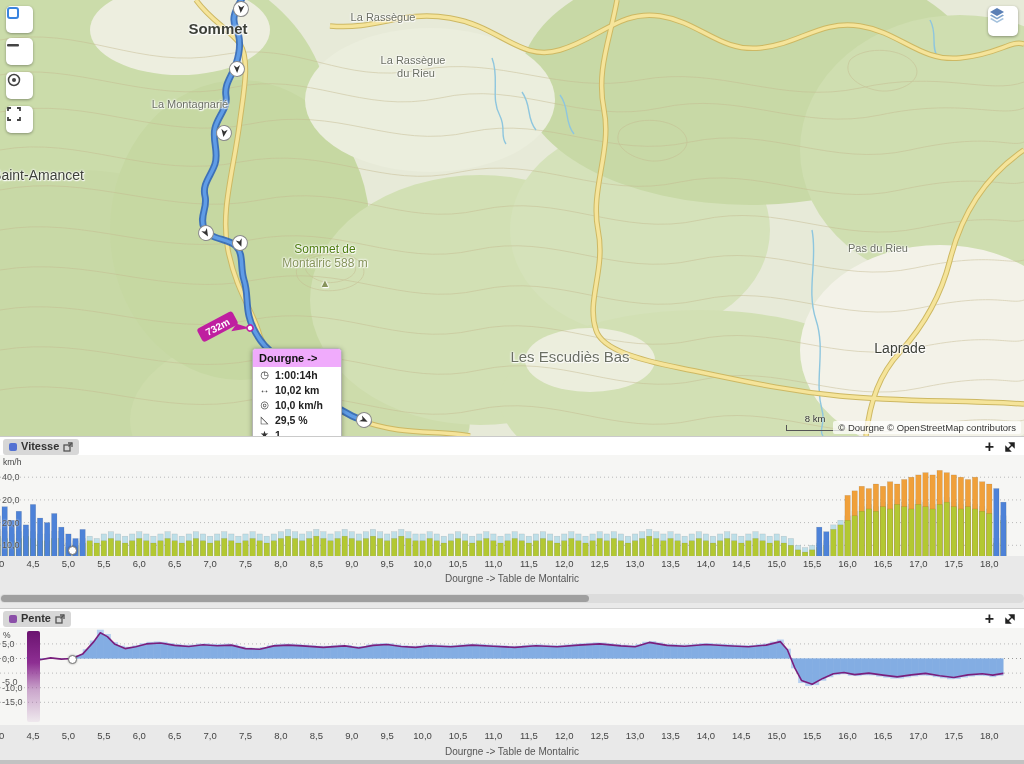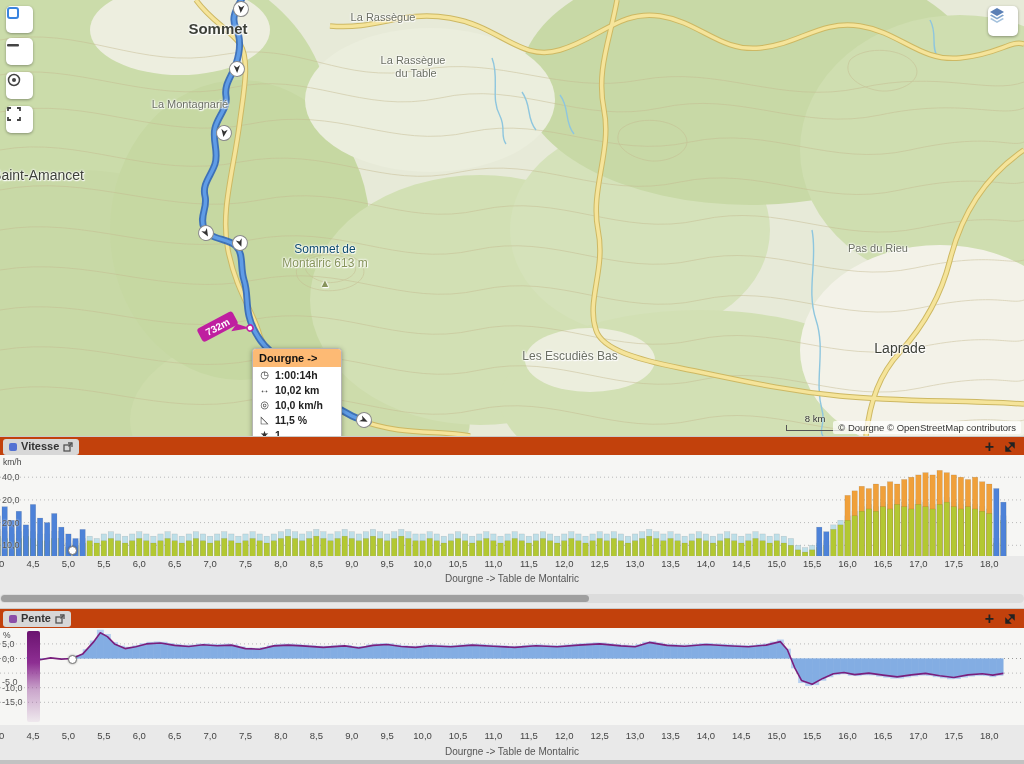--- a/index.html
+++ b/index.html
@@ -8,30 +8,30 @@
 
   
   #map{left:0;top:0;width:1024px;height:436px;background:#e7ead8;overflow:hidden;}
   #map svg{position:absolute;left:0;top:0;}
   .map-label{position:absolute;color:#5f6456;white-space:nowrap;transform:translate(-50%,-50%);
     text-shadow:0 0 2px #fff,0 0 2px #fff,0 0 3px #fff,1px 1px 1px #fff;pointer-events:none;}
   .ctl{background:#fff;border-radius:5px;box-shadow:0 1px 3px rgba(0,0,0,.35);display:flex;align-items:center;justify-content:center;cursor:pointer;}
   .ctl-left{left:6px;width:27px;height:27px;}
   #tooltip{left:252px;top:348px;width:88px;background:#fff;border:1px solid #b5b5b5;border-radius:4px;
     box-shadow:0 1px 5px rgba(0,0,0,.35);font-size:10.5px;z-index:30;}
-  #tooltip .tt-title{font-weight:bold;color:#111;background:#fdba74;padding:3px 6px;border-radius:3px 3px 0 0;font-size:11px;}
+  #tooltip .tt-title{font-weight:bold;color:#111;background:#f0abfc;padding:3px 6px;border-radius:3px 3px 0 0;font-size:11px;}
   #tooltip .tt-row{display:flex;align-items:center;gap:5px;padding:1.5px 6px;color:#222;}
   #tooltip .tt-row .ic{width:11px;text-align:center;color:#333;font-size:10px;}
   #tooltip .tt-row .val{font-weight:bold;}
   #scalebar{left:786px;top:413px;text-align:center;font-size:9.5px;color:#333;text-shadow:0 0 2px #fff;}
   #scalebar .bar{width:56px;height:5px;border:1px solid #555;border-top:none;margin-top:1px;}
   #attribution{right:3px;top:421px;background:rgba(255,255,255,.75);font-size:9.5px;color:#333;padding:1px 5px;border-radius:2px;}
 
   
-  .panel-header{left:0;width:1024px;height:19px;background:#c2410c;border-top:1px solid #cacaca;border-bottom:6px solid #f97316;display:flex;align-items:center;}
+  .panel-header{left:0;width:1024px;height:19px;background:#ffffff;border-top:1px solid #cacaca;border-bottom:6px solid #f97316;display:flex;align-items:center;}
   .legend-pill{display:flex;align-items:center;gap:4px;background:#d7d7d7;border-radius:3px;padding:1px 6px;margin-left:3px;height:14px;}
   .legend-dot{width:8px;height:8px;border-radius:2px;}
   .legend-title{font-size:11px;font-weight:bold;color:#333;line-height:1;}
   .hdr-icons{margin-left:auto;display:flex;align-items:center;gap:10px;margin-right:8px;}
   .hdr-plus{font-size:16px;font-weight:bold;color:#222;line-height:1;cursor:pointer;}
   .plot{left:0;width:1024px;background:#f6f6f4;overflow:hidden;}
   .ytick{position:absolute;left:2px;width:26px;text-align:left;font-size:9px;color:#555;
     text-shadow:0 0 2px #f6f6f4;pointer-events:none;}
   .unit{position:absolute;left:3px;top:2px;font-size:8.5px;color:#444;z-index:5;}
   .xticks{left:0;width:1024px;height:13px;}
@@ -143,27 +143,27 @@
       <rect x="-48" y="-24" width="40" height="15" rx="3" fill="#bf1fa0"></rect>
       <text id="elev-label" x="-28" y="-12.5" text-anchor="middle" font-size="10" font-weight="bold" fill="#fff" font-family="Liberation Sans, sans-serif">732m</text>
       <circle cx="0" cy="0" r="3" fill="#fff" stroke="#bf1fa0" stroke-width="1.5"></circle>
     </g>
   </svg>
 
   <div id="map-labels">
       <span class="map-label" style="left: 218px; top: 28px; font-size: 15px; color: rgb(61, 64, 56); font-weight: bold;">Sommet</span>
       <span class="map-label" style="left: 383px; top: 17px; font-size: 11px; color: rgb(107, 111, 99);">La Rassègue</span>
       <span class="map-label" style="left: 413px; top: 60px; font-size: 11px; color: rgb(107, 111, 99);">La Rassègue</span>
-      <span class="map-label" style="left: 416px; top: 73px; font-size: 11px; color: rgb(107, 111, 99);">du Table</span>
+      <span class="map-label" style="left: 416px; top: 73px; font-size: 11px; color: rgb(107, 111, 99);">du Rieu</span>
       <span class="map-label" style="left: 190px; top: 104px; font-size: 11px; color: rgb(107, 111, 99);">La Montagnarié</span>
       <span class="map-label" style="left: 38px; top: 175px; font-size: 14px; color: rgb(61, 64, 56);">Saint-Amancet</span>
-      <span class="map-label" style="left: 325px; top: 249px; font-size: 12px; color: #0c4a6e;">Sommet de</span>
-      <span class="map-label" style="left: 325px; top: 263px; font-size: 12px; color: rgb(135, 148, 92);">Montalric 613 m</span>
+      <span class="map-label" style="left: 325px; top: 249px; font-size: 12px; color: #4d7c0f;">Sommet de</span>
+      <span class="map-label" style="left: 325px; top: 263px; font-size: 12px; color: rgb(135, 148, 92);">Montalric 588 m</span>
       <span class="map-label" style="left: 325px; top: 283px; font-size: 11px; color: rgb(135, 148, 92);">▲</span>
-      <span class="map-label" style="left: 570px; top: 356px; font-size: 12px; color: rgb(107, 111, 99);">Les Escudiès Bas</span>
+      <span class="map-label" style="left: 570px; top: 356px; font-size: 15px; color: rgb(107, 111, 99);">Les Escudiès Bas</span>
       <span class="map-label" style="left: 878px; top: 248px; font-size: 11px; color: rgb(107, 111, 99);">Pas du Rieu</span>
       <span class="map-label" style="left: 900px; top: 348px; font-size: 14px; color: rgb(61, 64, 56);">Laprade</span>
     </div>
 
   <div class="ctl ctl-left abs" style="top:6px;">
     <svg width="14" height="14">
         <rect x="2" y="2" width="10" height="10" rx="2" fill="none" stroke="#3a84df" stroke-width="2"></rect>
       </svg>
   </div>
   <div class="ctl ctl-left abs" style="top:38px;">
@@ -204,21 +204,21 @@
         <div class="tt-row">
           <span class="ic">↔</span>
           <span class="val">10,02 km</span>
         </div>
         <div class="tt-row">
           <span class="ic">◎</span>
           <span class="val">10,0 km/h</span>
         </div>
         <div class="tt-row">
           <span class="ic">◺</span>
-          <span class="val">11,5 %</span>
+          <span class="val">29,5 %</span>
         </div>
         <div class="tt-row">
           <span class="ic">★</span>
           <span class="val">1</span>
         </div>
       </div>
   </div>
 
   <div id="scalebar" class="abs">
     <div>8 km</div>

